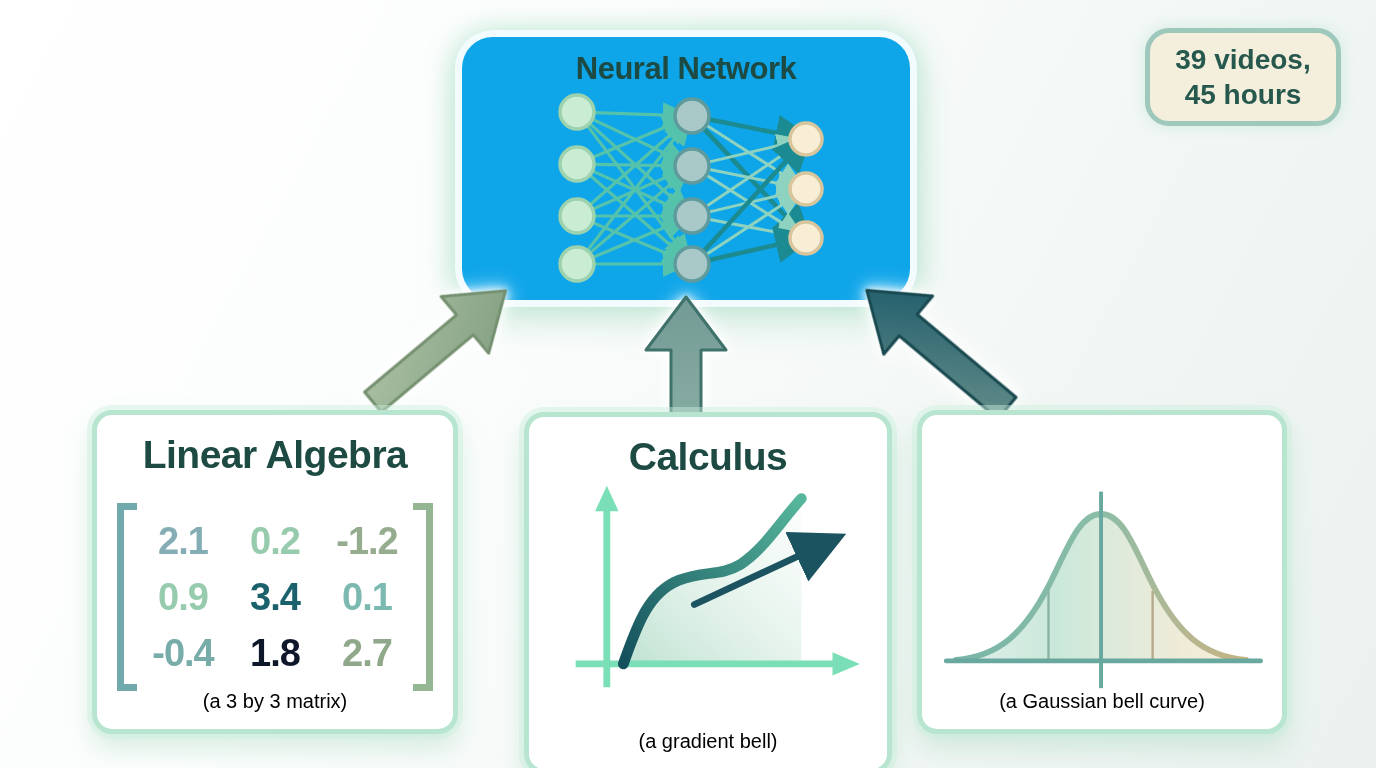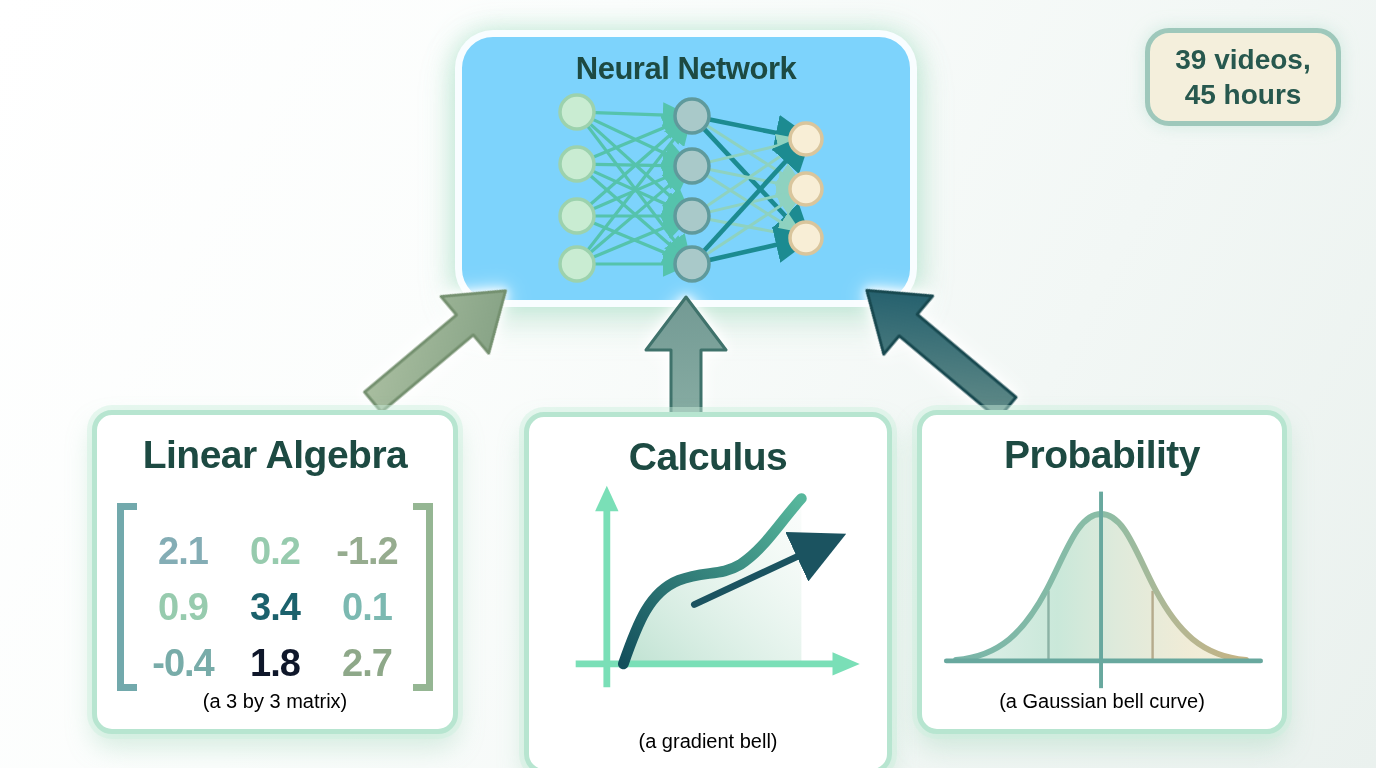--- a/index.html
+++ b/index.html
@@ -18,37 +18,37 @@
     margin-top:18px; text-align:center;
     font-size:39px; font-weight:800; letter-spacing:-0.5px; color:#1d4a42;
   }
   .caption {
     position:absolute; bottom:16px; left:0; right:0;
     text-align:center; font-size:20px; color:#000000;
   }
   
   .nn-card {
     position:absolute; left:455px; top:30px; width:462px; height:277px;
-    background:#7dd3fc; border:7px solid rgba(255,255,255,.95); border-radius:38px;
+    background:#0ea5e9; border:7px solid rgba(255,255,255,.95); border-radius:38px;
     box-shadow:0 0 26px rgba(170,225,200,.75), 0 16px 34px rgba(160,215,190,.35);
   }
   .nn-card .card-title { margin-top:14px; font-size:31px; }
   .nn-svg { position:absolute; left:0; top:52px; width:462px; height:218px; }
   
   .badge {
     position:absolute; left:1145px; top:28px; width:196px; height:98px;
     background:#f4efdc; border:5px solid #9ec8bb; border-radius:24px;
     display:flex; flex-direction:column; justify-content:center; align-items:center;
     box-shadow:0 0 16px rgba(185,225,210,.6);
     font-size:28px; font-weight:700; color:#27584e; line-height:1.25;
   }
   
   .matrix-wrap {
     position:absolute; top:88px; left:0; right:0;
-    display:flex; justify-content:center; align-items:flex-end; gap:0;
+    display:flex; justify-content:center; align-items:center; gap:0;
   }
   .bracket { width:20px; height:188px; }
   .bracket-left  { border-left:7px solid #72a9ac; border-top:7px solid #72a9ac; border-bottom:7px solid #72a9ac; }
   .bracket-right { border-right:7px solid #95b693; border-top:7px solid #95b693; border-bottom:7px solid #95b693; }
   .matrix-grid {
     display:grid; grid-template-columns:92px 92px 92px; grid-auto-rows:56px;
     align-items:center; justify-items:center;
     font-size:38px; font-weight:700; letter-spacing:-1px;
   }
   .m00{color:#84adb5}.m01{color:#97cbae}.m02{color:#96ac8f}
@@ -194,21 +194,20 @@
     <polygon points="312,177 340,189 312,201" fill="#7adfb7"></polygon>
     <line x1="80" y1="30" x2="80" y2="213" stroke="#7adfb7" stroke-width="7"></line>
     <polygon points="68,32 80,6 92,32" fill="#7adfb7"></polygon>
     <path d="M97,189 C112,146 124,115 154,103 C180,93 197,99 217,87 C242,71 259,42 280,19" fill="none" stroke="url(#g-curve)" stroke-width="11" stroke-linecap="round"></path>
     <line x1="170" y1="128" x2="288" y2="73" stroke="#1b5360" stroke-width="7" stroke-linecap="round" marker-end="url(#m-tan)"></line>
   </svg>
   <div class="caption">(a gradient bell)</div>
 </div>
 
 <div class="card" style="left:917px; top:410px; width:370px; height:324px;">
-  <div class="card-title">Probability</div>
   <svg class="graph-svg" viewBox="0 0 370 222">
     <defs>
       <linearGradient id="g-bellfill" x1="0" y1="0" x2="1" y2="0">
         <stop offset="0" stop-color="#ddeee8"></stop>
           <stop offset="0.35" stop-color="#c5e6d6"></stop>
         <stop offset="0.55" stop-color="#dbe8d8"></stop>
           <stop offset="0.8" stop-color="#efead3"></stop>
         <stop offset="1" stop-color="#f6efd8"></stop>
       </linearGradient>
       <linearGradient id="g-bellstroke" x1="0" y1="0" x2="1" y2="0">

